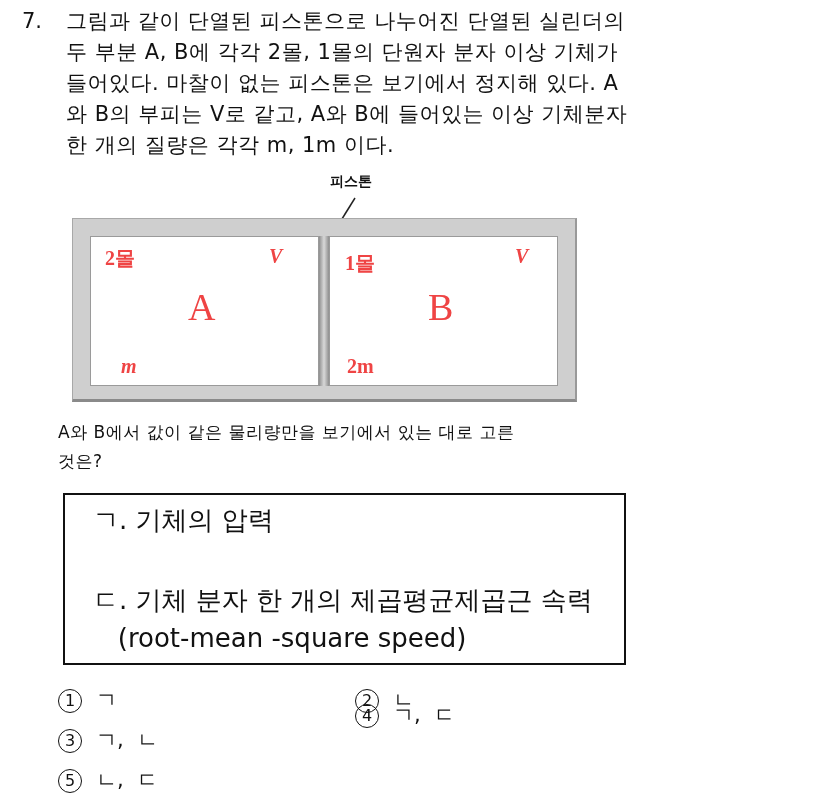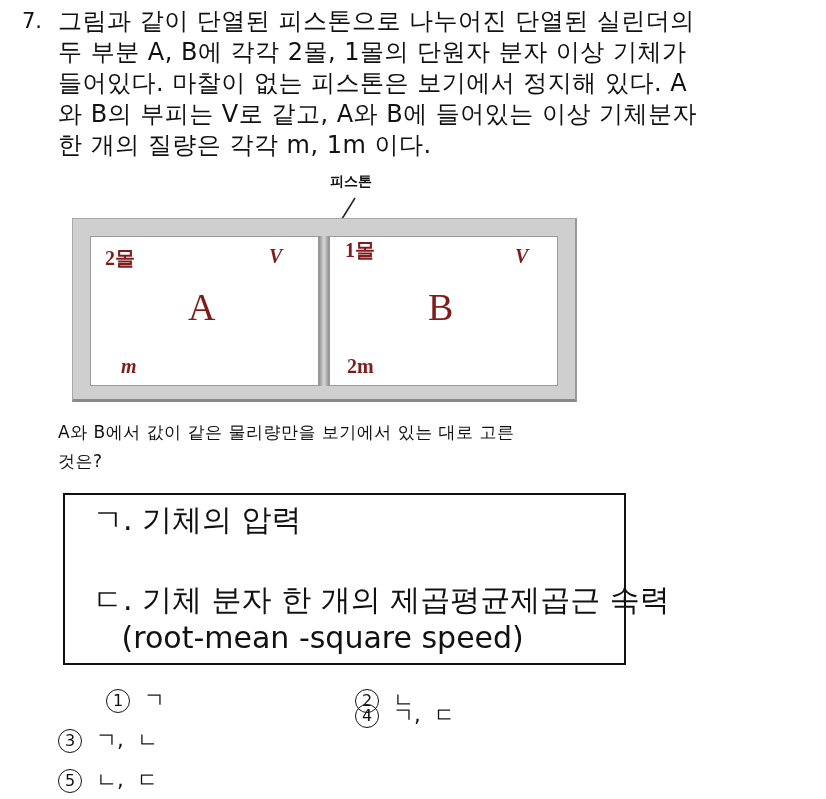--- a/index.html
+++ b/index.html
@@ -1,36 +1,36 @@
 <!DOCTYPE html>
 <html><head>
   <meta charset="utf-8">
   <style>
     html, body { margin:0; padding:0; background:#ffffff; }
     body { width:826px; height:799px; position:relative; overflow:hidden;
            font-family:"DejaVu Sans", sans-serif; color:#111; }
-    .qline { position:absolute; font-size:24px; line-height:31px; white-space:nowrap; letter-spacing:0.5px; }
+    .qline { position:absolute; font-size:21px; line-height:31px; white-space:nowrap; letter-spacing:0.5px;margin-left:8px; }
     .qnum { position:absolute; left:22px; top:6px; font-size:21px; line-height:31px; }
     .diagram { position:absolute; left:72px; top:218px; width:505px; height:184px;
                background:#cfcfcf; border:1px solid #a8a8a8; box-sizing:border-box;
                border-bottom:3px solid #8a8a8a; border-right:2px solid #999; }
     .chamber { position:absolute; background:#fff; border:1px solid #9a9a9a; box-sizing:border-box; }
     .chamber-a { left:17px; top:17px; width:229px; height:150px; }
     .chamber-b { left:256px; top:17px; width:229px; height:150px; }
     .piston { position:absolute; left:246px; top:17px; width:10px; height:150px;
               background:linear-gradient(to right,#8e8e8e,#d8d8d8 50%,#8e8e8e); }
-    .dtext { position:absolute; font-family:"Liberation Serif", serif; font-weight:bold; font-size:20px; color:#7f1d1d; }
+    .dtext { position:absolute; font-family:"Liberation Serif", serif; font-weight:bold; font-size:20px; color:#ef4444; }
     .dital { font-style:italic; }
     .big { font-family:"Liberation Serif", serif; font-weight:normal; font-size:38px; }
     .piston-label { position:absolute; left:330px; top:173px; font-size:14px; font-weight:bold; }
     .leader { position:absolute; left:0; top:0; }
     .ask { position:absolute; left:58px; font-size:17px; line-height:31px; white-space:nowrap; letter-spacing:0.5px; }
     .box { position:absolute; left:63px; top:493px; width:563px; height:172px;
            border:2px solid #111; box-sizing:border-box; }
-    .item { position:absolute; left:28px; font-size:30px; line-height:30px; white-space:nowrap; font-family:"DejaVu Sans", sans-serif;text-align:right; }
+    .item { position:absolute; left:28px; font-size:26px; line-height:30px; white-space:nowrap; font-family:"DejaVu Sans", sans-serif;text-align:right; }
     .choice { position:absolute; font-size:21px; line-height:28px; white-space:nowrap; }
     .circ { display:inline-block; width:22px; height:22px; border:1.5px solid #111; border-radius:50%;
             text-align:center; line-height:22px; font-size:16px; margin-right:14px; vertical-align:middle; box-sizing:content-box; }
   </style>
 </head>
 <body>
 
 <div class="qnum">7.</div>
 <div class="qline" style="left:58px;top:6px;">그림과 같이 단열된 피스톤으로 나누어진 단열된 실린더의</div>
 <div class="qline" style="left:58px;top:37px;">두 부분 A, B에 각각 2몰, 1몰의 단원자 분자 이상 기체가</div>
@@ -45,37 +45,37 @@
 
 <div class="diagram">
   <div class="chamber chamber-a">
     <span class="dtext" style="left:14px;top:8px;">2몰</span>
     <span class="dtext dital" style="left:178px;top:8px;">V</span>
     <span class="dtext big" style="left:97px;top:48px;">A</span>
     <span class="dtext dital" style="left:30px;top:118px;">m</span>
   </div>
   <div class="piston"></div>
   <div class="chamber chamber-b">
-    <span class="dtext" style="left:15px;top:0;">1몰</span>
+    <span class="dtext" style="left:15px;top:13px;">1몰</span>
     <span class="dtext dital" style="left:185px;top:8px;">V</span>
     <span class="dtext big" style="left:98px;top:48px;">B</span>
     <span class="dtext" style="left:17px;top:118px;">2m</span>
   </div>
 </div>
 
 <div class="ask" style="top:417px;">A와 B에서 값이 같은 물리량만을 보기에서 있는 대로 고른</div>
 <div class="ask" style="top:446px;">것은?</div>
 
 <div class="box">
   <div class="item" style="top:10px;">ㄱ. 기체의 압력</div>
   <div class="item" style="top:90px;">ㄷ. 기체 분자 한 개의 제곱평균제곱근 속력</div>
   <div class="item" style="top:128px;white-space:pre;">   (root-mean -square speed)</div>
 </div>
 
-<div class="choice" style="left:58px;top:686px;margin-left:48px;">
+<div class="choice" style="left:58px;top:686px;">
   <span class="circ">1</span><span>ㄱ</span>
 </div>
 <div class="choice" style="left:355px;top:686px;">
   <span class="circ">2</span><span>ㄴ</span>
 </div>
 <div class="choice" style="left:58px;top:726px;">
   <span class="circ">3</span><span style="white-space:pre;">ㄱ,  ㄴ</span>
 </div>
 <div class="choice" style="left:355px;top:701px;">
   <span class="circ">4</span><span style="white-space:pre;">ㄱ,  ㄷ</span>

